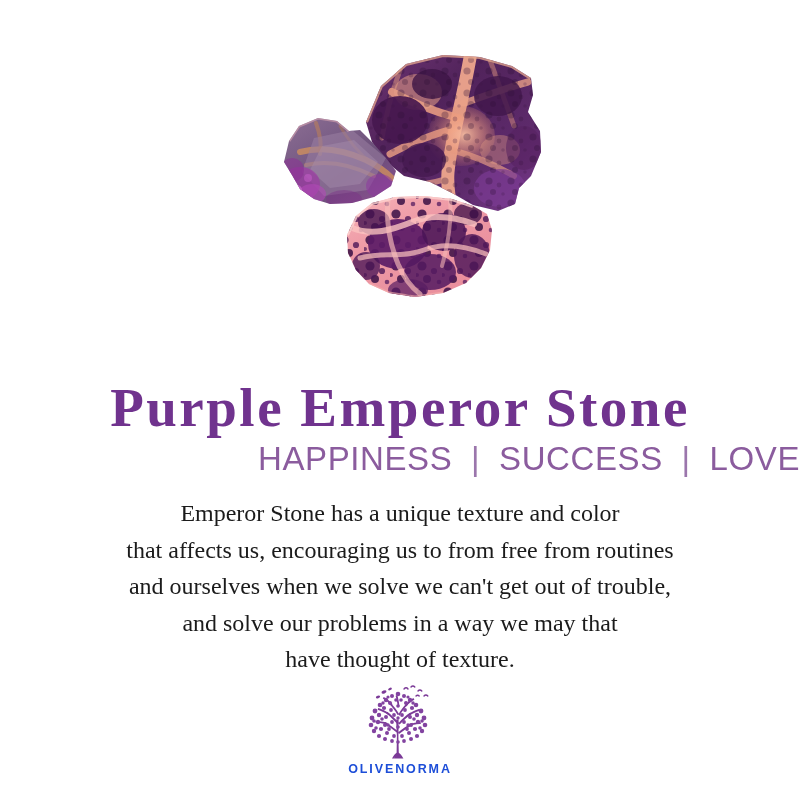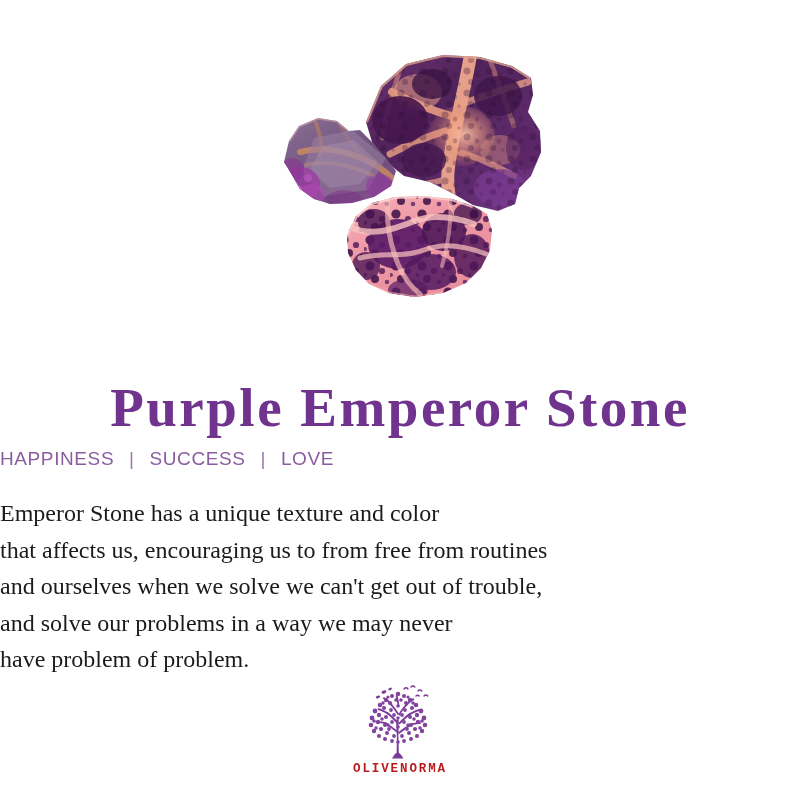--- a/index.html
+++ b/index.html
@@ -53,42 +53,43 @@
     color: #70338E;
     white-space: nowrap;
   }
 
   
   .keywords {
     position: absolute;
     left: 0;
     top: 443px;
     width: 800px;
-    text-align: left;
+    text-align: right;
     font-family: "Liberation Sans", "DejaVu Sans", sans-serif;
-    font-size: 19px;
+    font-size: 33px;
     line-height: 32px;
     letter-spacing: 0.6px;
     color: #8B5C9E;
     white-space: nowrap;
   }
   .keywords .kw { display: inline-block; }
   .keywords .sep {
     display: inline-block;
     color: #9B76AC;
     padding: 0 9px;
     font-weight: 300;
   }
 
   
   .body-copy {
     position: absolute;
     left: 0;
     top: 495px;
     width: 800px;
+    text-align: center;
     font-family: "Liberation Serif", "DejaVu Serif", serif;
     font-size: 24px;
     line-height: 36.5px;
     color: #1b1b1b;
   }
   .body-copy .line {
     display: block;
     white-space: nowrap;
   }
 
@@ -102,25 +103,25 @@
   }
   .logo-mark {
     display: block;
     margin: 0 auto;
     width: 92px;
     height: 76px;
   }
   .logo-word {
     display: block;
     margin-top: 2px;
-    font-family: Liberation Mono, monospace;
+    font-family: Liberation Sans, sans-serif;
     font-size: 12.5px;
     font-weight: 700;
     letter-spacing: 1.9px;
-    color: #b91c1c;
+    color: #1d4ed8;
   }
 </style>
 </head>
 <body>
 
 <div class="poster">
 
   <div class="stone-photo">
     <svg viewBox="0 0 800 320" xmlns="http://www.w3.org/2000/svg" aria-hidden="true">
       <defs>
@@ -277,22 +278,22 @@
     <span class="sep">|</span>
     <span class="kw">SUCCESS</span>
     <span class="sep">|</span>
     <span class="kw">LOVE</span>
   </div>
 
   <div class="body-copy">
     <span class="line">Emperor Stone has a unique texture and color</span>
     <span class="line">that affects us, encouraging us to from free from routines</span>
     <span class="line">and ourselves when we solve we can't get out of trouble,</span>
-    <span class="line">and solve our problems in a way we may never</span>
-    <span class="line">have problem of problem.</span>
+    <span class="line">and solve our problems in a way we may that</span>
+    <span class="line">have thought of texture.</span>
   </div>
 
   <div class="logo">
     <svg class="logo-mark" viewBox="0 0 92 76" xmlns="http://www.w3.org/2000/svg" aria-hidden="true">
       <g fill="#7B3A97">
 
         <path d="M44.2,74.5 L40.2,74.5 C40.4,72.1 41.0,70.6 42.6,69.4
                  L42.9,52.0 C42.6,46.5 42.3,41.0 42.2,35.5
                  L44.6,35.5 C44.6,41.2 44.5,46.8 44.4,52.4
                  L44.8,69.4 C46.4,70.6 47.0,72.1 47.2,74.5 Z"></path>

